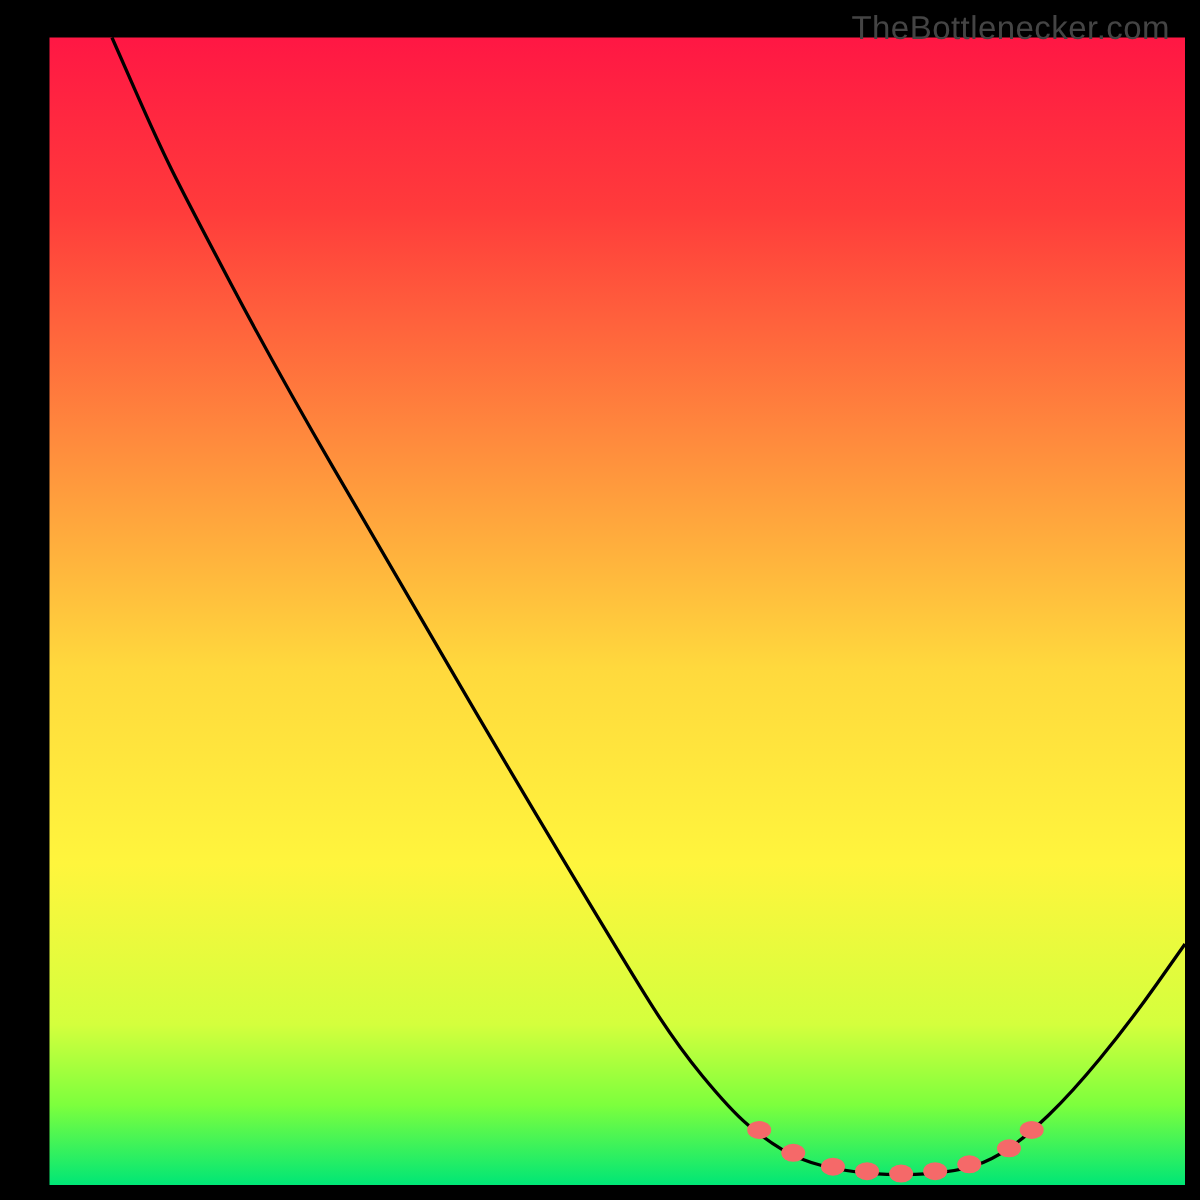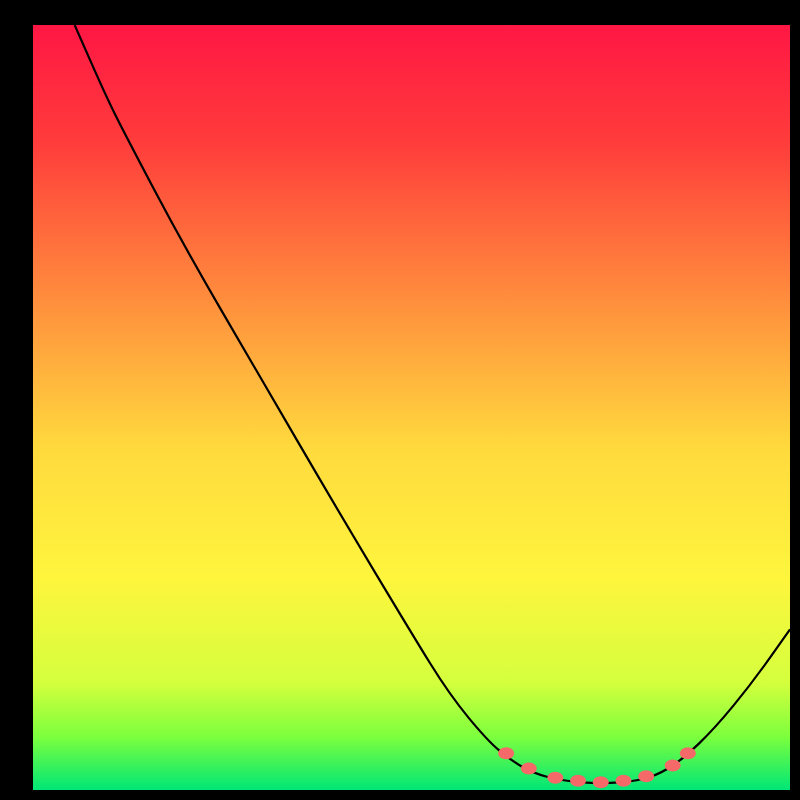--- a/index.html
+++ b/index.html
@@ -31,13 +31,14 @@
         <ellipse cx="528.835" cy="768.58" rx="8" ry="6" fill="#f56969"></ellipse>
         <ellipse cx="555.3299999999999" cy="777.76" rx="8" ry="6" fill="#f56969"></ellipse>
         <ellipse cx="578.04" cy="780.82" rx="8" ry="6" fill="#f56969"></ellipse>
         <ellipse cx="600.75" cy="782.35" rx="8" ry="6" fill="#f56969"></ellipse>
         <ellipse cx="623.46" cy="780.82" rx="8" ry="6" fill="#f56969"></ellipse>
         <ellipse cx="646.1700000000001" cy="776.23" rx="8" ry="6" fill="#f56969"></ellipse>
         <ellipse cx="672.665" cy="765.52" rx="8" ry="6" fill="#f56969"></ellipse>
         <ellipse cx="687.805" cy="753.28" rx="8" ry="6" fill="#f56969"></ellipse>
       </g>
   </svg>
+  <div class="watermark">TheBottlenecker.com</div>
 </div>
 
 </body></html>

